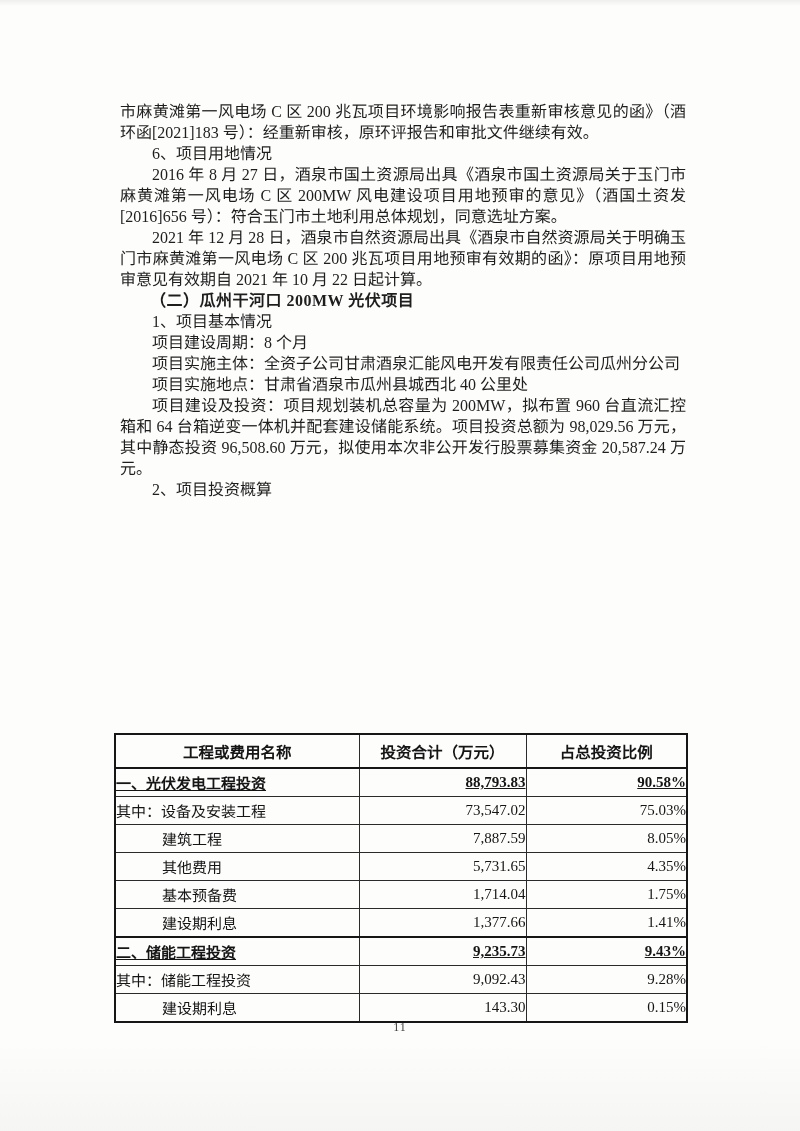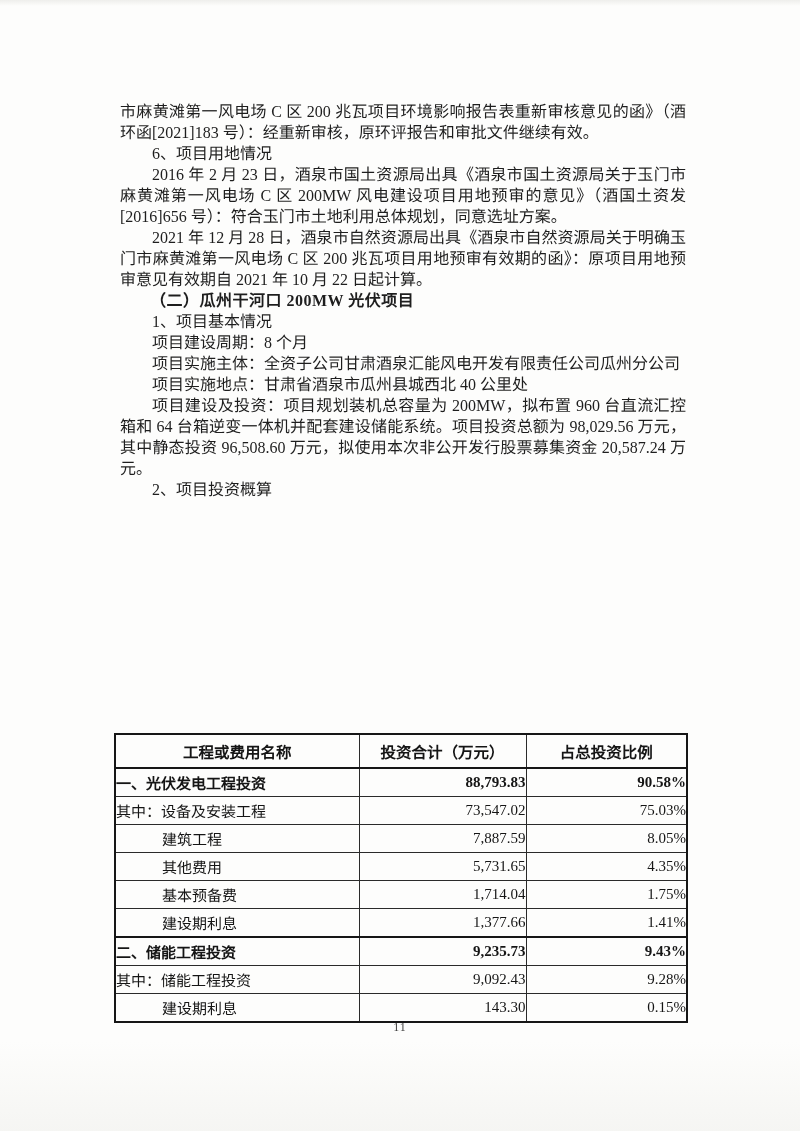--- a/index.html
+++ b/index.html
@@ -60,21 +60,21 @@
     font-weight: bold;
     text-align: center;
     border-bottom-width: 2px;
     border-bottom-color: #161616;
     font-size: 15.5px;
   }
   table.inv tbody td { height: 27px; }
   td.name { text-align: left; padding-left: 8px; }
   td.num  { text-align: right; padding-right: 12px; }
   tr.indent td.name { padding-left: 46px; margin-left: 28px; }
-  tr.bold td { font-weight: bold; }
+  tr.bold td { font-weight: bold; text-decoration: underline; }
   tr.thick td {
     border-top-width: 2px;
     border-top-color: #161616;
   }
   .page-number {
     position: absolute;
     left: 0;
     right: 0;
     top: 1020px;
     text-align: center;
@@ -84,21 +84,21 @@
   }
 </style>
 </head>
 <body>
 
 <div class="page">
 
   <div class="body-text">
     <p class="cont">市麻黄滩第一风电场 C 区 200 兆瓦项目环境影响报告表重新审核意见的函》（酒环函[2021]183 号）：经重新审核，原环评报告和审批文件继续有效。</p>
     <p class="line">6、项目用地情况</p>
-    <p class="para">2016 年 2 月 23 日，酒泉市国土资源局出具《酒泉市国土资源局关于玉门市麻黄滩第一风电场 C 区 200MW 风电建设项目用地预审的意见》（酒国土资发[2016]656 号）：符合玉门市土地利用总体规划，同意选址方案。</p>
+    <p class="para">2016 年 8 月 27 日，酒泉市国土资源局出具《酒泉市国土资源局关于玉门市麻黄滩第一风电场 C 区 200MW 风电建设项目用地预审的意见》（酒国土资发[2016]656 号）：符合玉门市土地利用总体规划，同意选址方案。</p>
     <p class="para">2021 年 12 月 28 日，酒泉市自然资源局出具《酒泉市自然资源局关于明确玉门市麻黄滩第一风电场 C 区 200 兆瓦项目用地预审有效期的函》：原项目用地预审意见有效期自 2021 年 10 月 22 日起计算。</p>
     <p class="b-head">（二）瓜州干河口 200MW 光伏项目</p>
     <p class="line">1、项目基本情况</p>
     <p class="line">项目建设周期：8 个月</p>
     <p class="line">项目实施主体：全资子公司甘肃酒泉汇能风电开发有限责任公司瓜州分公司</p>
     <p class="line">项目实施地点：甘肃省酒泉市瓜州县城西北 40 公里处</p>
     <p class="para">项目建设及投资：项目规划装机总容量为 200MW，拟布置 960 台直流汇控箱和 64 台箱逆变一体机并配套建设储能系统。项目投资总额为 98,029.56 万元，其中静态投资 96,508.60 万元，拟使用本次非公开发行股票募集资金 20,587.24 万元。</p>
     <p class="line">2、项目投资概算</p>
   </div>
 

